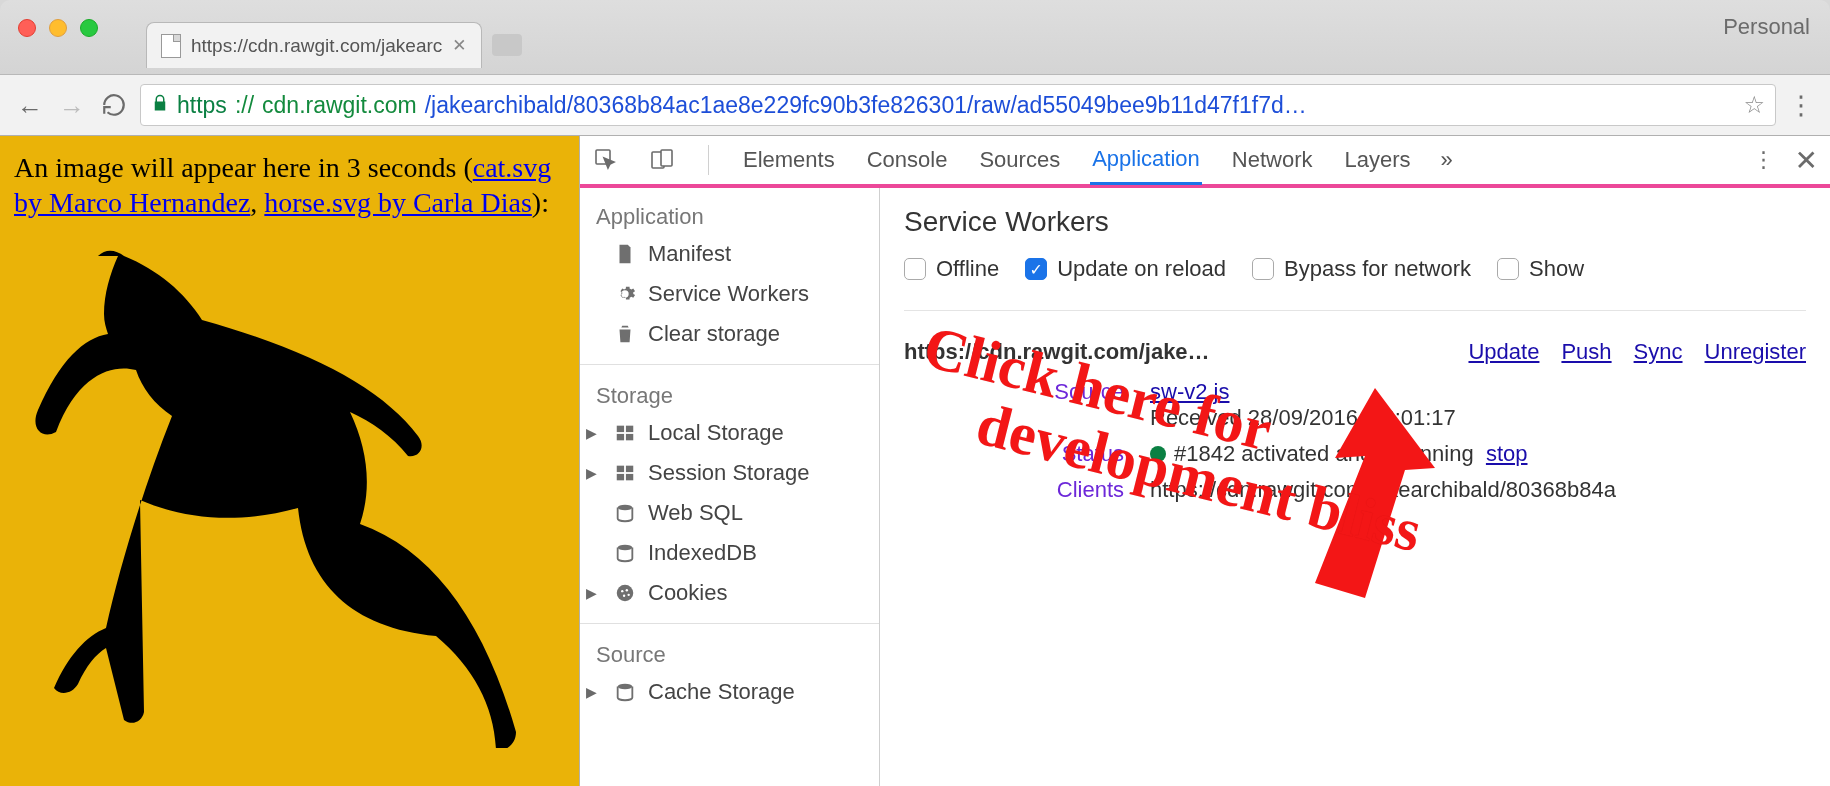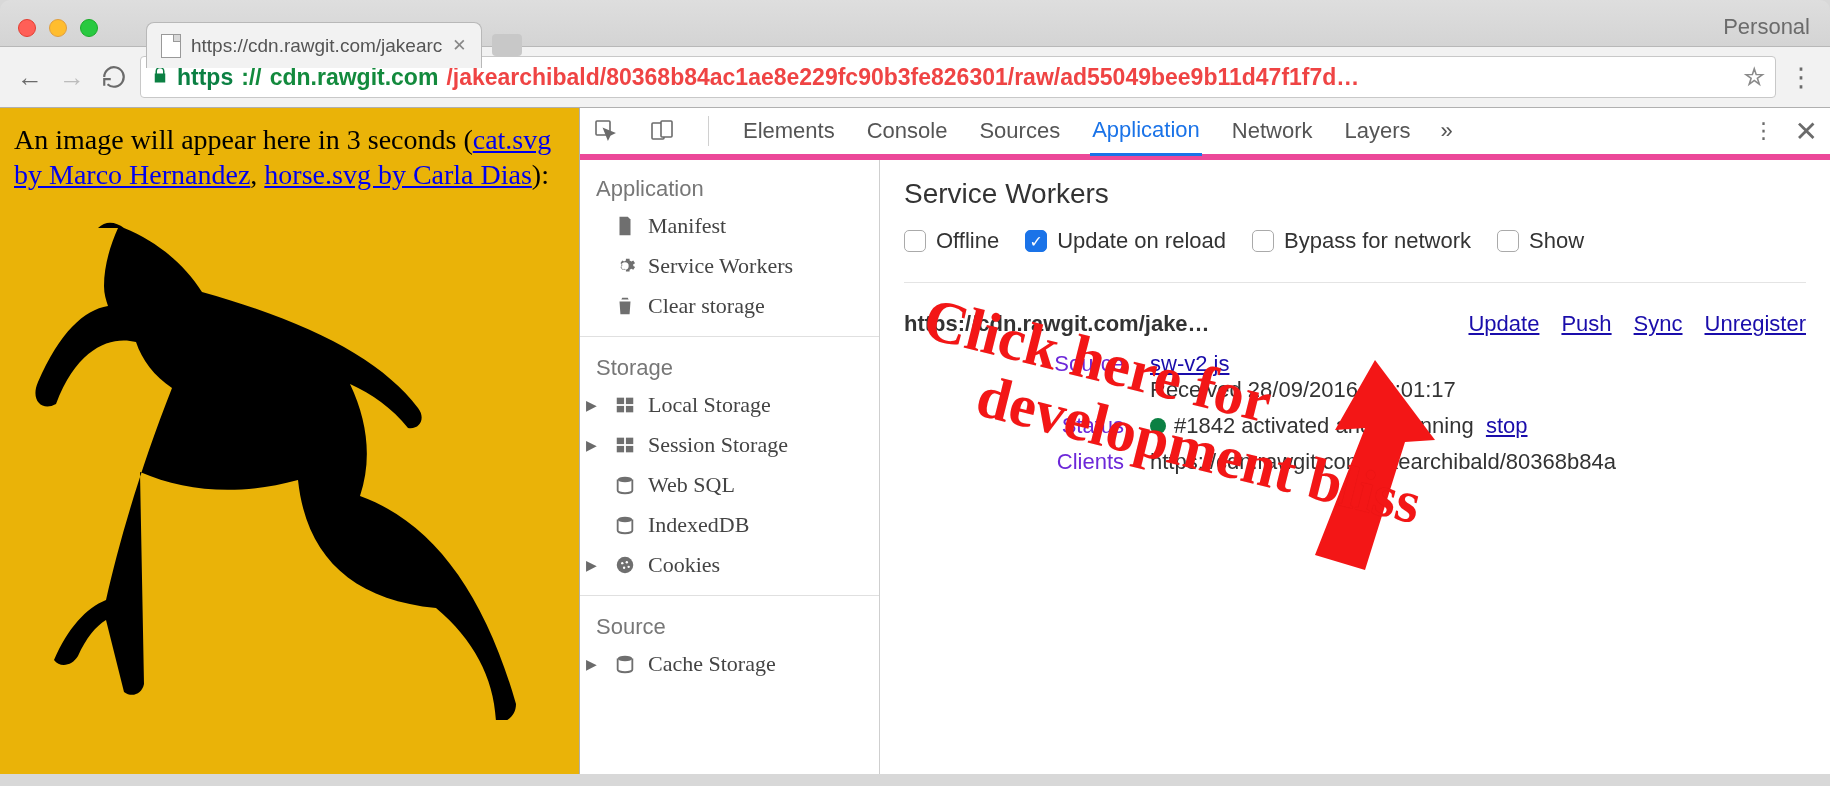--- a/index.html
+++ b/index.html
@@ -12,21 +12,21 @@
   position: relative;
 }
 
 .window {
   position: absolute; inset: 0;
   background: #d8d8d8;
   border-radius: 10px 10px 0 0;
   overflow: hidden;
 }
 .titlebar {
-  height: 46px;
+  height: 74px;
   background: linear-gradient(#dedede,#d4d4d4);
   display: flex; align-items: flex-start;
   padding: 10px 16px 0 18px;
   position: relative;
 }
 .traffic { display:flex; gap:13px; align-items:center; margin-top:9px;}
 .dot { width:18px; height:18px; border-radius:50%; }
 .red { background:#ff5f57; border:1px solid #e33e32;}
 .yellow{ background:#ffbd2e; border:1px solid #e09e3e;}
 .green{ background:#28c940; border:1px solid #1aab29;}
@@ -60,67 +60,67 @@
   padding: 0 14px; gap:10px;
 }
 .navbtn { width:32px; height:32px; display:flex; align-items:center; justify-content:center; color:#6b6b6b; font-size:26px;}
 .navbtn.disabled{ color:#bcbcbc;}
 .reload svg{width:26px;height:26px;}
 .omnibox {
   flex:1; height:42px; background:#fff;
   border:1px solid #c8c8c8; border-radius:4px;
   display:flex; align-items:center; padding:12px 10px;
   font-size:23px; gap:8px; color:#202020;
-  overflow:hidden; white-space:nowrap;font-weight:bold;
+  overflow:hidden; white-space:nowrap;
 }
 .lock{ color:#0b8043;}
 .url-proto{ color:#0b8043;}
 .url-host{ color:#138a3d;}
-.url-path{ color:#ef4444;}
+.url-path{ color:#1d4ed8;}
 .star{ color:#8a8a8a; font-size:24px;}
 .menu-dots{ color:#6b6b6b; font-size:26px; width:30px; text-align:center;}
 
 .content {
   display:flex; height:calc(100% - 120px);
 }
 .page {
   width:580px; background:#eab308; padding:14px 14px;
   font-family: "Times New Roman", serif;
   font-size:28px; line-height:1.25;
   color:#000;
   border-right:1px solid #b0b0b0;
   position:relative;
 }
 .page a{ color:#0000ee; text-decoration:underline;}
 .horse{ margin-top:8px; width:530px; }
 
 
 .devtools{ flex:1; background:#fff; display:flex; flex-direction:column; position:relative;}
 .dt-tabbar{
-  height:52px; border-bottom:6px solid #ec4899;
+  height:52px; border-bottom:4px solid #ec4899;
   display:flex; align-items:center;
   padding:0 12px; gap:28px; font-size:22px; color:#555;
 }
 .dt-iconbtn{ width:28px; display:flex; justify-content:center; color:#6b6b6b;}
 .dt-sep{ width:1px; height:30px; background:#d0d0d0; margin:0 4px;}
 .dt-tab{ padding:10px 2px; cursor:default;}
 .dt-tab.active{ color:#1a73e8; border-bottom:3px solid #1a73e8; margin-bottom:-1px;}
 .dt-more{ font-size:22px;}
 .dt-right{ margin-left:auto; display:flex; gap:20px; color:#6b6b6b; align-items:center;}
 .dt-close{ font-size:28px;}
 
 .dt-body{ flex:1; display:flex;}
 .dt-sidebar{
   width:300px; border-right:1px solid #cfcfcf;
   padding:8px 0; font-size:22px; color:#444;
   position:relative;
 }
 .dt-side-group{ padding:8px 16px 4px; color:#777;}
 .dt-side-item{
-  padding:7px 16px 7px 34px; display:flex; align-items:center; gap:12px;font-family:Liberation Serif, serif;
+  padding:7px 16px 7px 34px; display:flex; align-items:center; gap:12px;
 }
 .dt-side-item .exp{ position:absolute; margin-left:-28px; font-size:14px; color:#6a6a6a;}
 .dt-side-item svg{ width:22px; height:22px; fill:#6f6f6f;}
 .dt-divider{ height:1px; background:#e0e0e0; margin:10px 0;}
 
 .dt-main{ flex:1; padding:18px 24px; font-size:22px; color:#333; position:relative; overflow:hidden;}
 .dt-h{ font-size:28px; color:#333; margin-bottom:18px;}
 .checkrow{ display:flex; gap:26px; align-items:center; margin-bottom:28px; flex-wrap:nowrap;}
 .chk{ display:inline-flex; align-items:center; gap:10px;}
 .chkbox{ width:22px; height:22px; border:1.5px solid #aaa; border-radius:5px; background:#fff; display:inline-flex; align-items:center; justify-content:center;}

